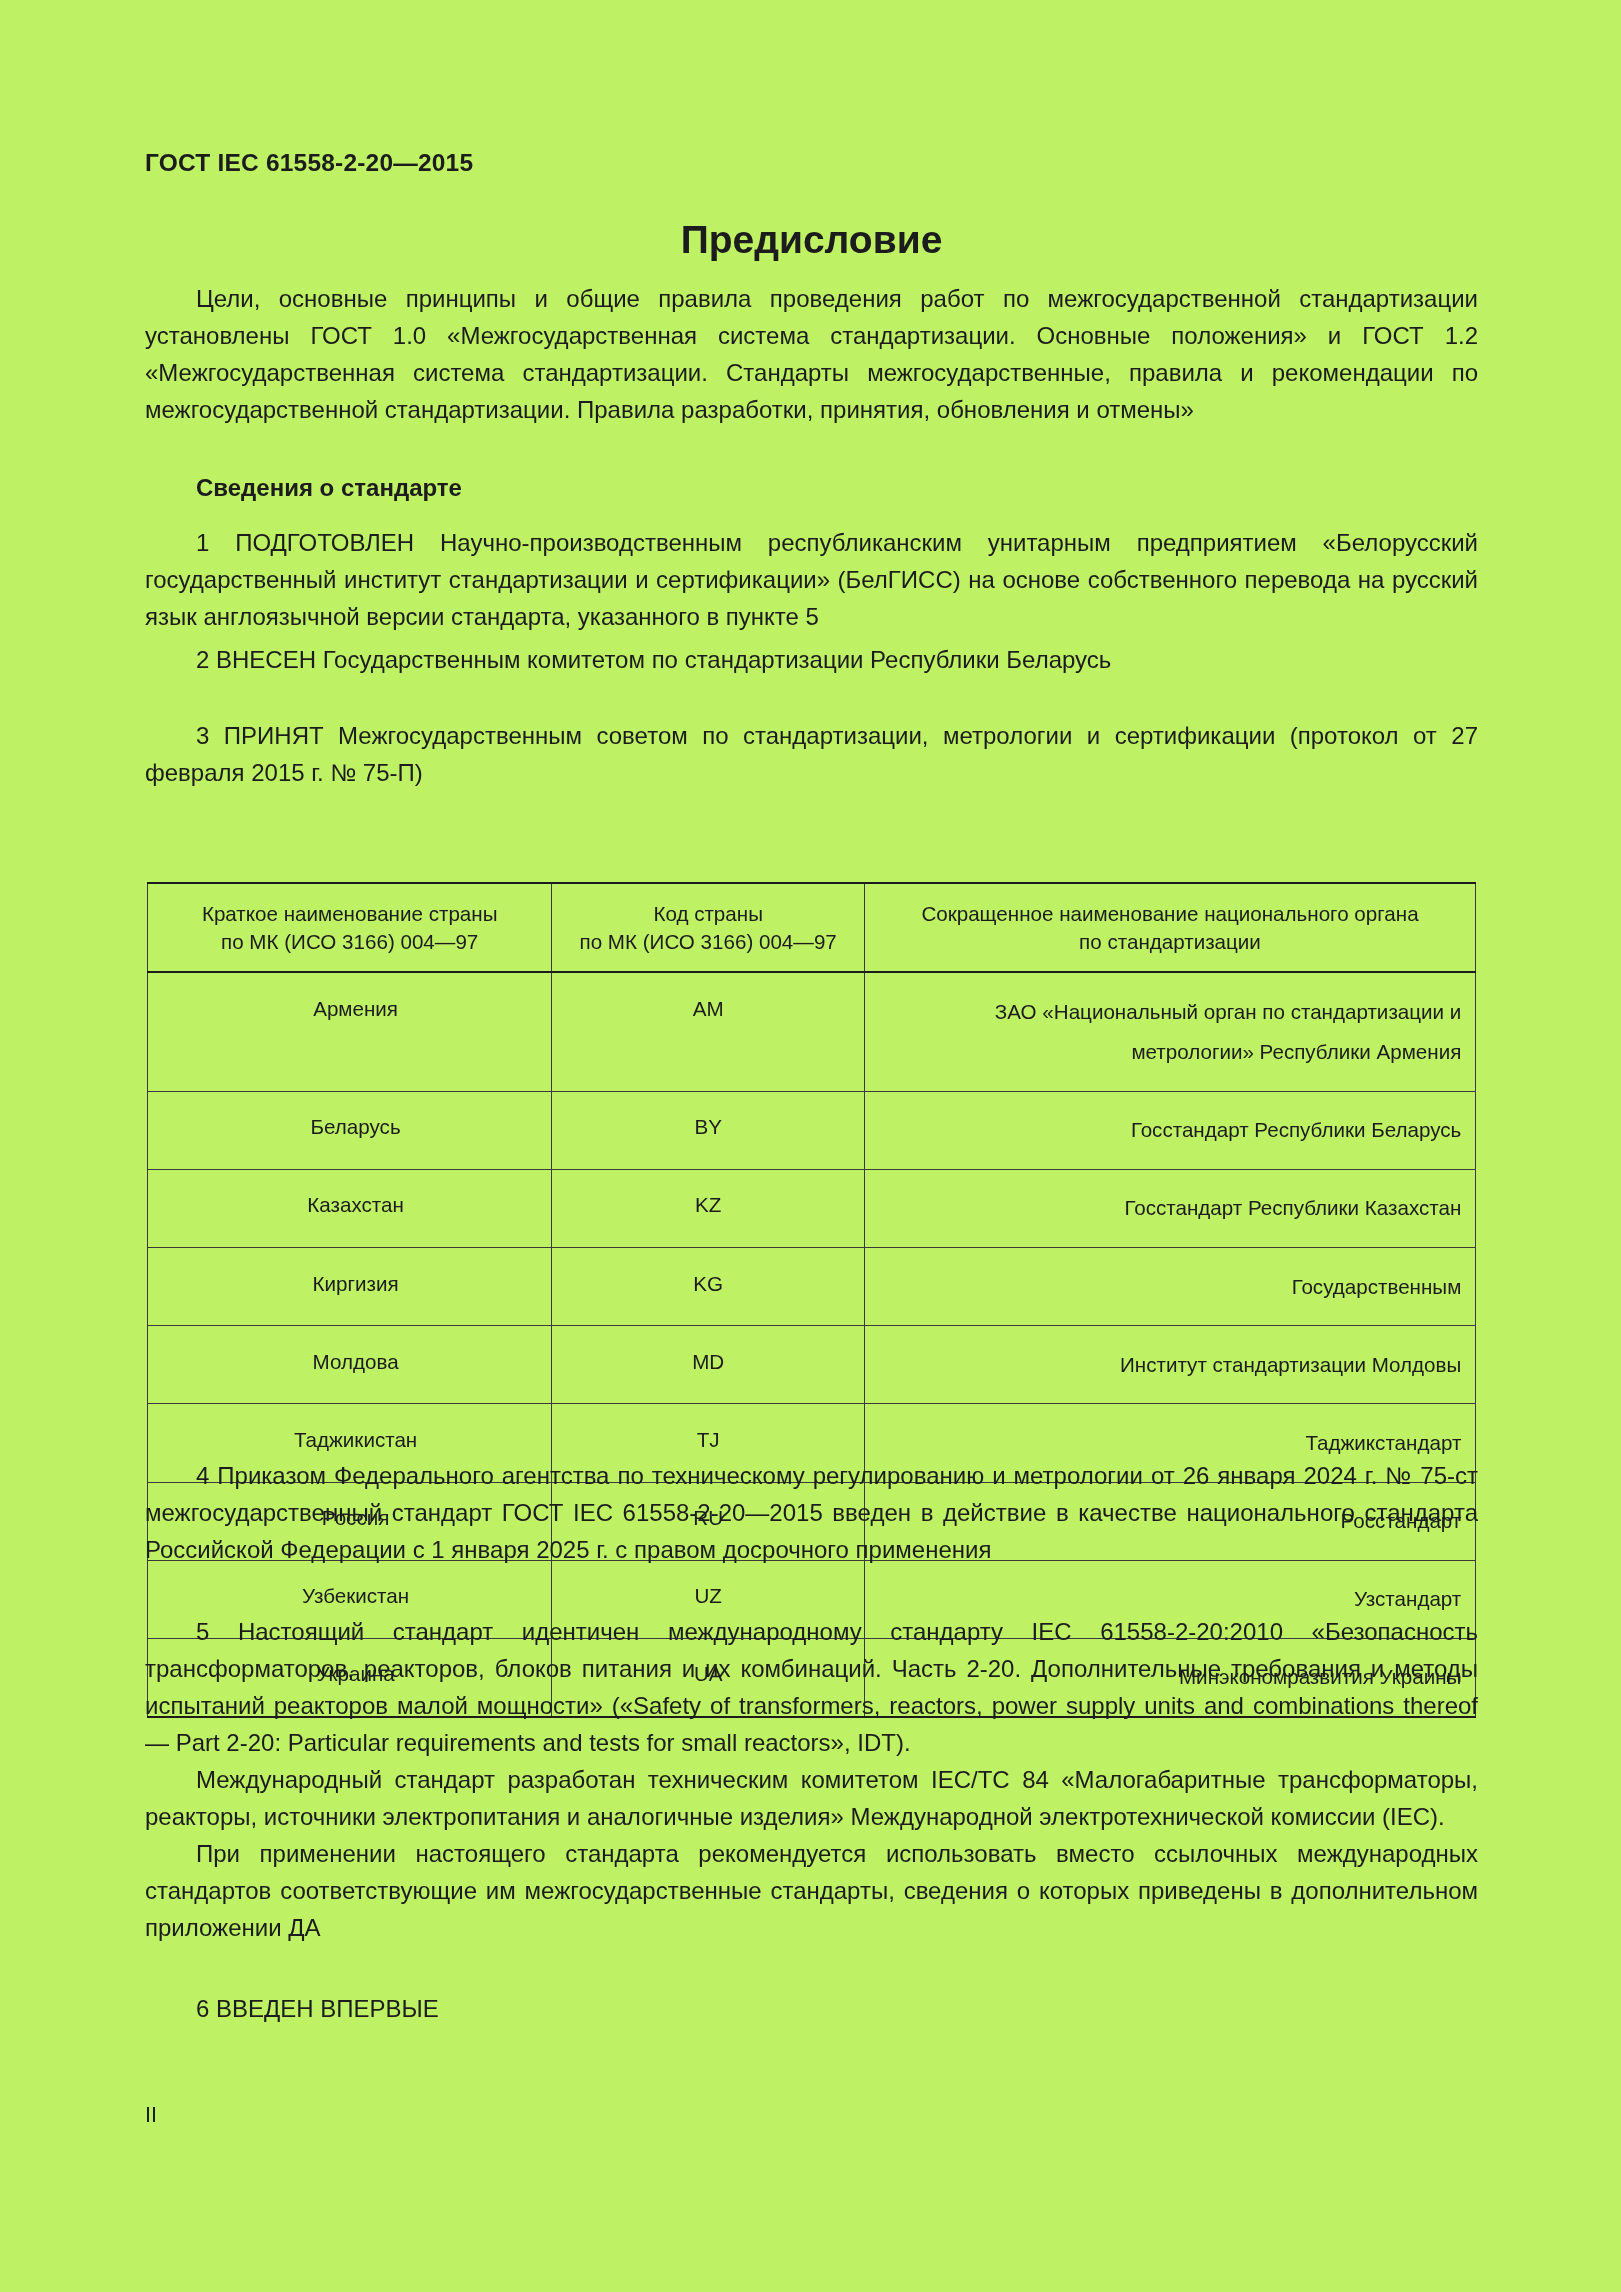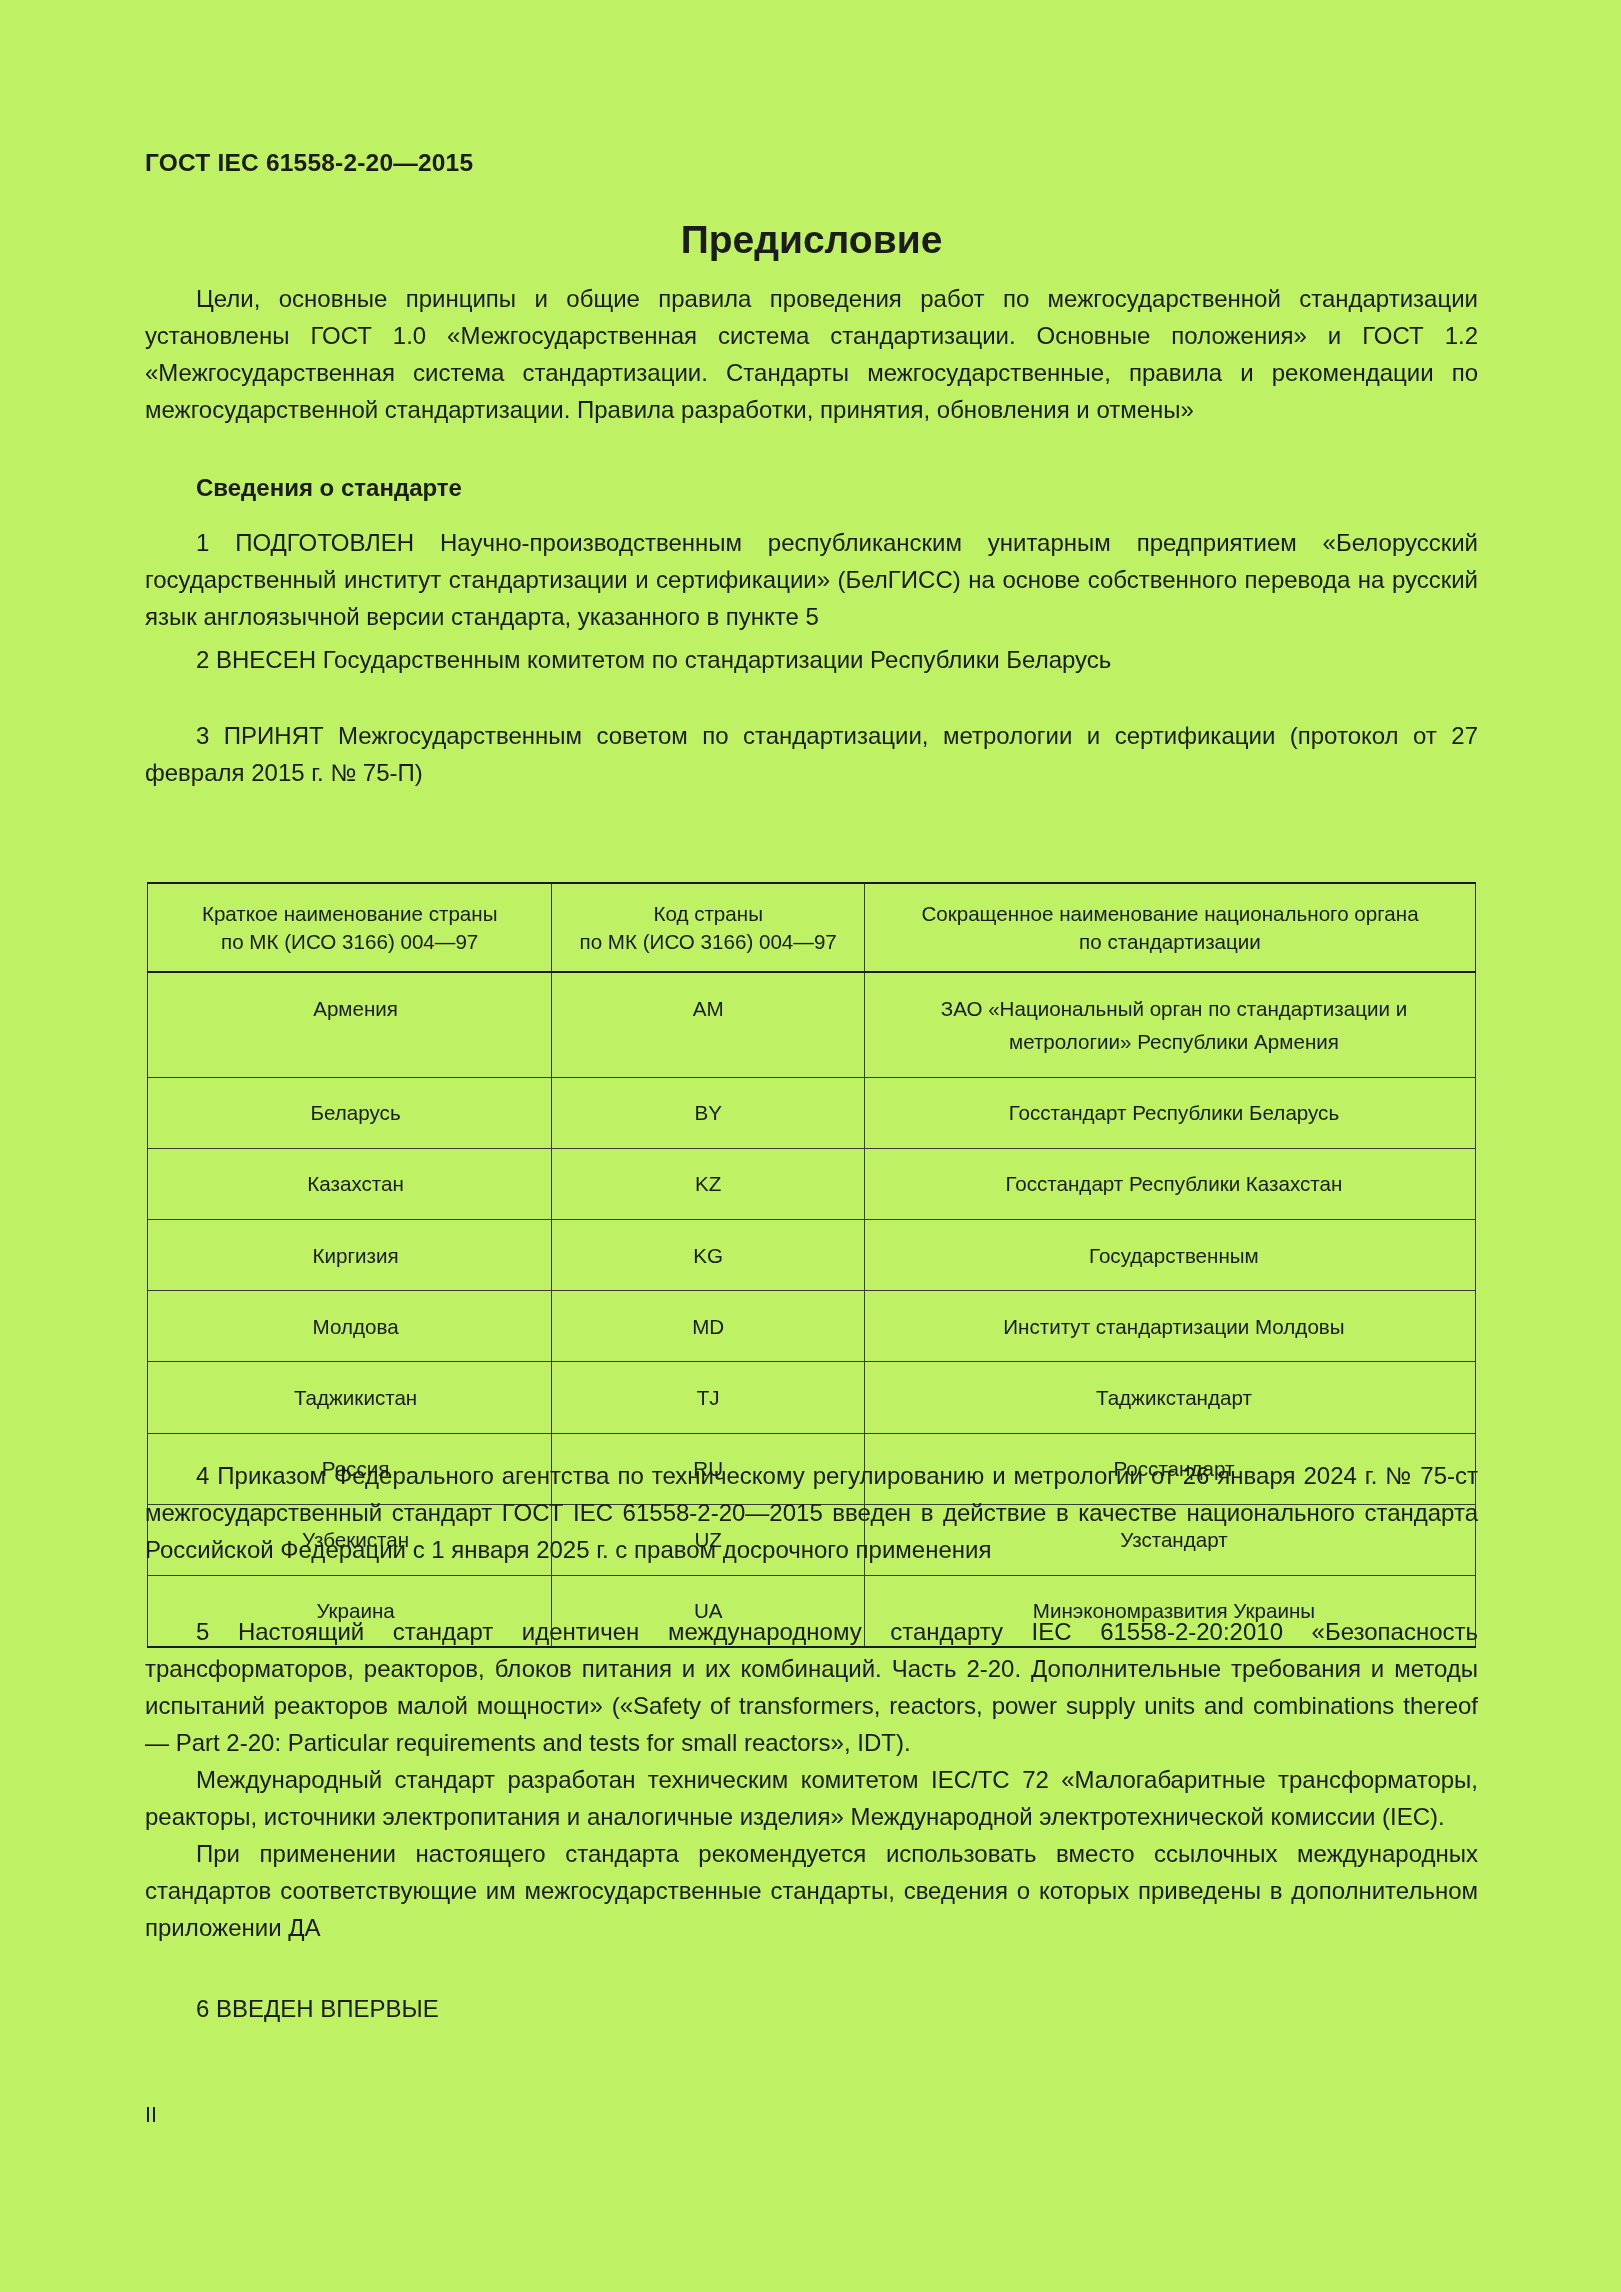--- a/index.html
+++ b/index.html
@@ -95,22 +95,22 @@
     line-height: 33px;
   }
   .vote-table td.c2 {
     width: 292px;
     text-align: center;
     padding: 18.6px 7.8px 18.6px 7.8px;
     line-height: 33px;
   }
   .vote-table td.c3 {
     padding: 18.6px 13.7px 18.6px 21.6px;
-    text-align: center;
-    line-height: 33px;
+    text-align: right;
+    line-height: 40px;
   }
   .vote-table th.h1 { width: 372px; }
   .vote-table th.h2 { width: 292px; }
   .page-number {
     position: absolute;
     left: 145px;
     top: 2102px;
     font-size: 21.6px;
     color: #1c1c1c;
   }
@@ -210,21 +210,21 @@
       </tr>
     </tbody>
   </table>
 
   <div class="body-block" style="top: 1457px;">
     <p class="p-indent nowrap-just">4  Приказом Федерального агентства по техническому регулированию и метрологии от 26 января 2024 г. № 75-ст межгосударственный стандарт ГОСТ IEC 61558-2-20—2015 введен в действие в качестве национального стандарта Российской Федерации с 1 января 2025 г. с правом досрочного применения</p>
   </div>
 
   <div class="body-block" style="top: 1613px;">
     <p class="p-indent nowrap-just">5  Настоящий стандарт идентичен международному стандарту IEC 61558-2-20:2010 «Безопасность трансформаторов, реакторов, блоков питания и их комбинаций. Часть 2-20. Дополнительные требования и методы испытаний реакторов малой мощности» («Safety of transformers, reactors, power supply units and combinations thereof — Part 2-20: Particular requirements and tests for small reactors», IDT).</p>
-    <p class="p-indent nowrap-just">Международный стандарт разработан техническим комитетом IEC/TC 72 «Малогабаритные трансформаторы, реакторы, источники электропитания и аналогичные изделия» Международной электротехнической комиссии (IEC).</p>
+    <p class="p-indent nowrap-just">Международный стандарт разработан техническим комитетом IEC/TC 84 «Малогабаритные трансформаторы, реакторы, источники электропитания и аналогичные изделия» Международной электротехнической комиссии (IEC).</p>
     <p class="p-indent nowrap-just">При применении настоящего стандарта рекомендуется использовать вместо ссылочных международных стандартов соответствующие им межгосударственные стандарты, сведения о которых приведены в дополнительном приложении ДА</p>
   </div>
 
   <div class="body-block" style="top: 1990px;">
     <p class="p-indent">6  ВВЕДЕН ВПЕРВЫЕ</p>
   </div>
 
   <div class="page-number">II</div>
 
 </div>

